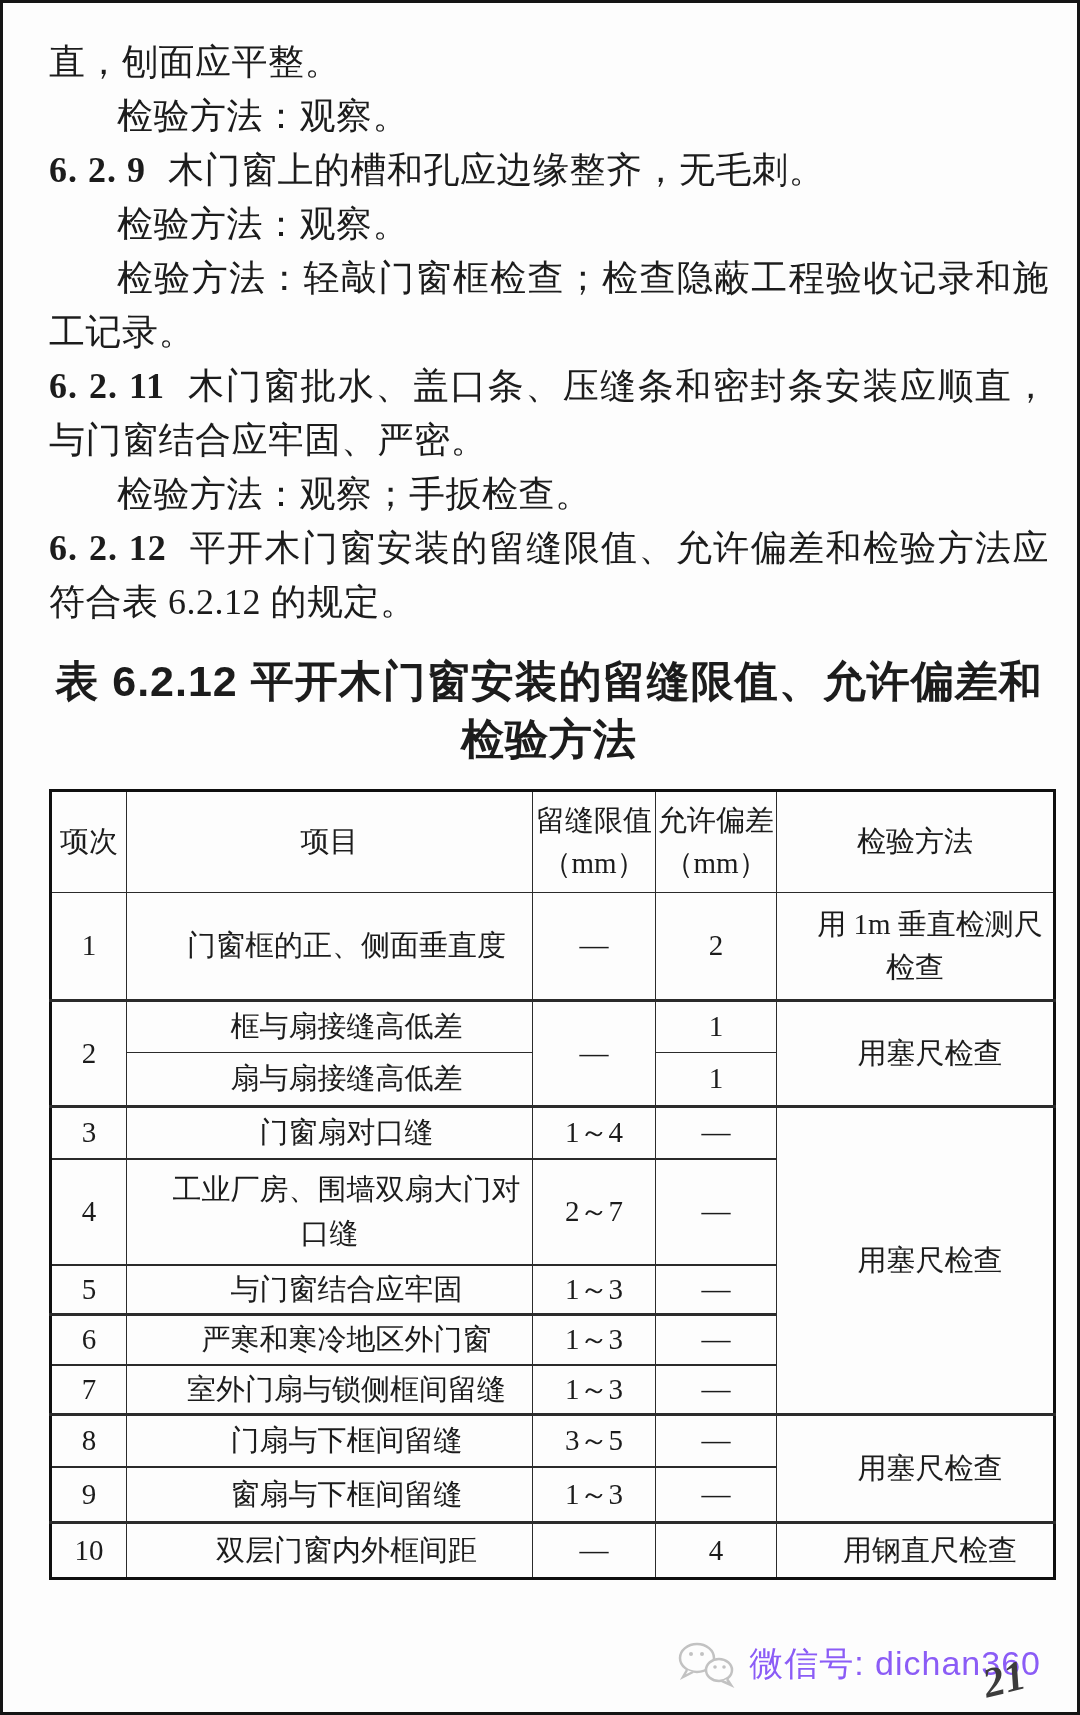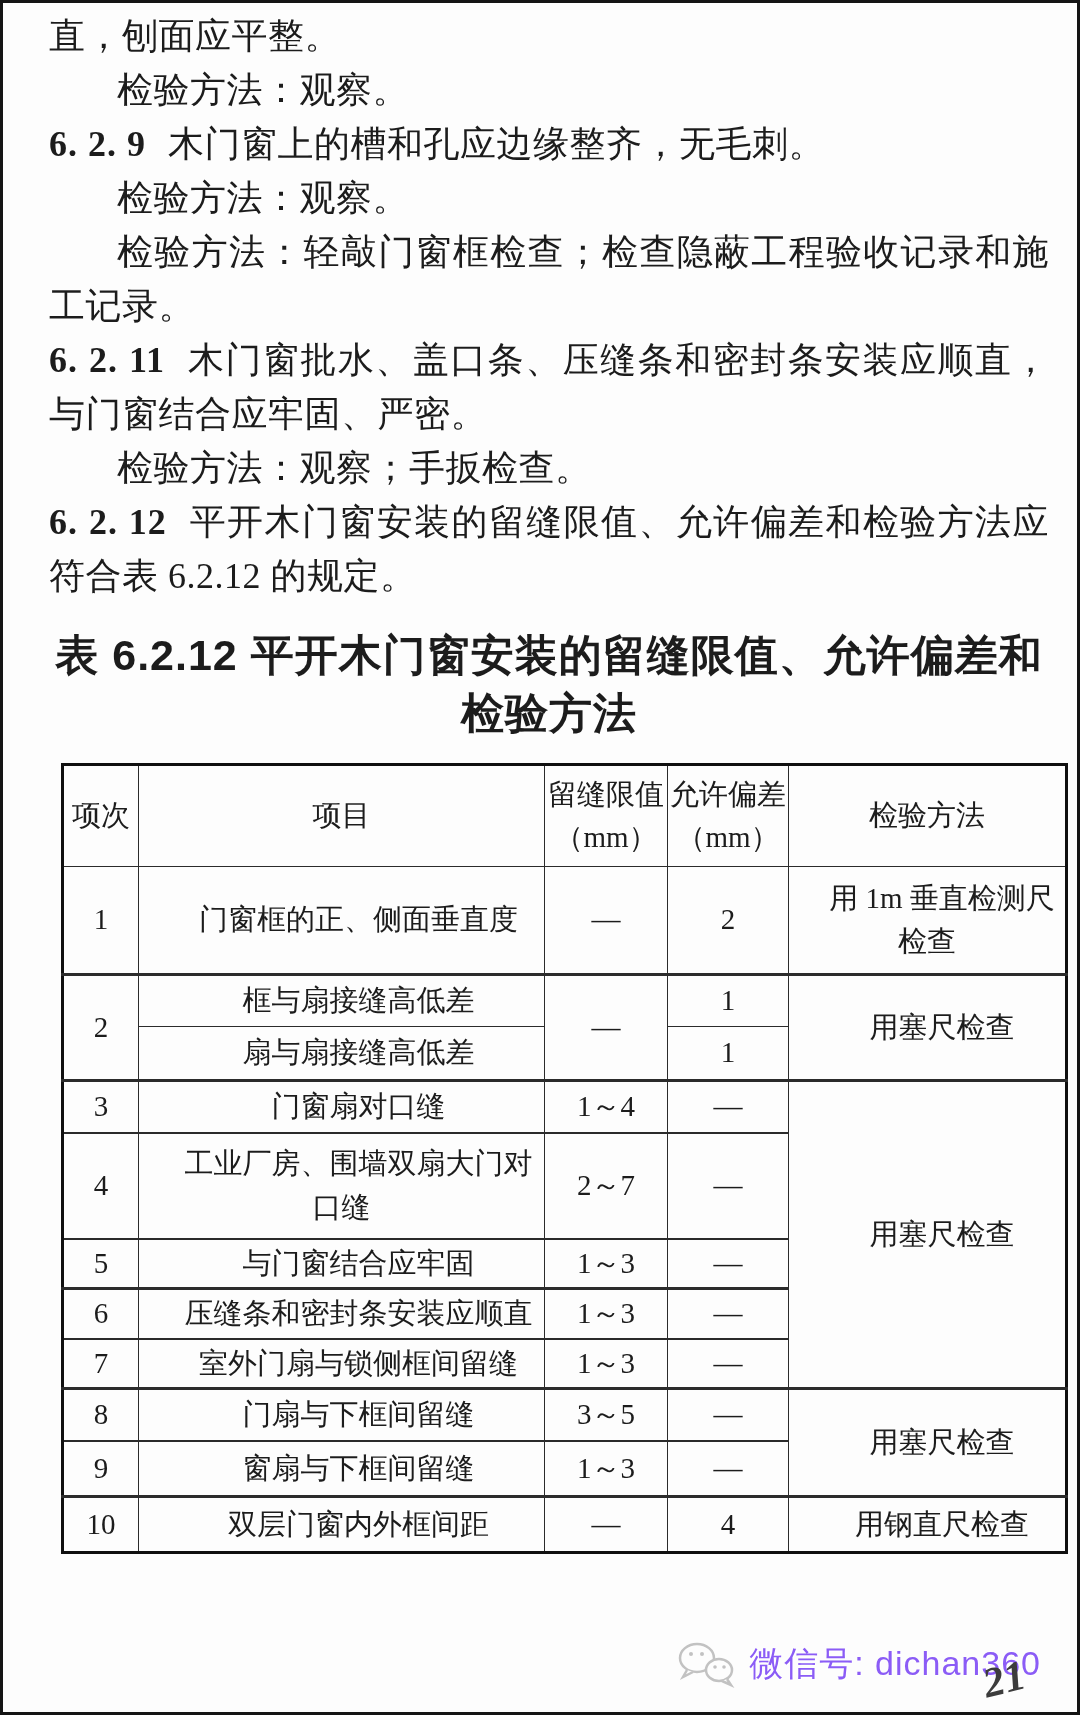--- a/index.html
+++ b/index.html
@@ -6,21 +6,21 @@
   html,body { margin:0; padding:0; }
   body {
     width:1080px; height:1715px;
     background:#fdfdfd;
     border:3px solid #141414;
     position:relative;
     overflow:hidden;
     font-family:"Liberation Serif","DejaVu Serif",serif;
     color:#1c1c1c;
   }
-  .content { padding:6px 28px 0 46px; }
+  .content { padding:32px 28px 0 46px; }
   p.body {
     margin:0;
     font-size:36px;
     line-height:54px;
     text-align:justify;
     letter-spacing:0.5px;
   }
   p.indent { text-indent:68px; }
   b.secnum {
     font-weight:bold;
@@ -35,21 +35,20 @@
     text-align:center;
     margin:24px 0 20px 0;
     letter-spacing:1px;
   }
   table.spec {
     width:1004px;
     border-collapse:collapse;
     table-layout:fixed;
     font-size:29px;
     border:3px solid #101010;
-    margin-left:12px;
   }
   table.spec td {
     border:1px solid #2b2b2b;
     vertical-align:middle;
     text-align:center;
     padding:0;
     line-height:1.5;
     overflow:hidden;
   }
   td.hd { height:102px; white-space:pre-line; line-height:1.8; }
@@ -179,21 +178,21 @@
       <td>—</td>
     </tr>
     <tr class="r5 bt2">
       <td>5</td>
       <td class="item">与门窗结合应牢固</td>
       <td>1～3</td>
       <td>—</td>
     </tr>
     <tr class="r6 bt3">
       <td>6</td>
-      <td class="item">压缝条和密封条安装应顺直</td>
+      <td class="item">严寒和寒冷地区外门窗</td>
       <td>1～3</td>
       <td>—</td>
     </tr>
     <tr class="r7 bt2">
       <td>7</td>
       <td class="item">室外门扇与锁侧框间留缝</td>
       <td>1～3</td>
       <td>—</td>
     </tr>
     <tr class="r8 bt3">

